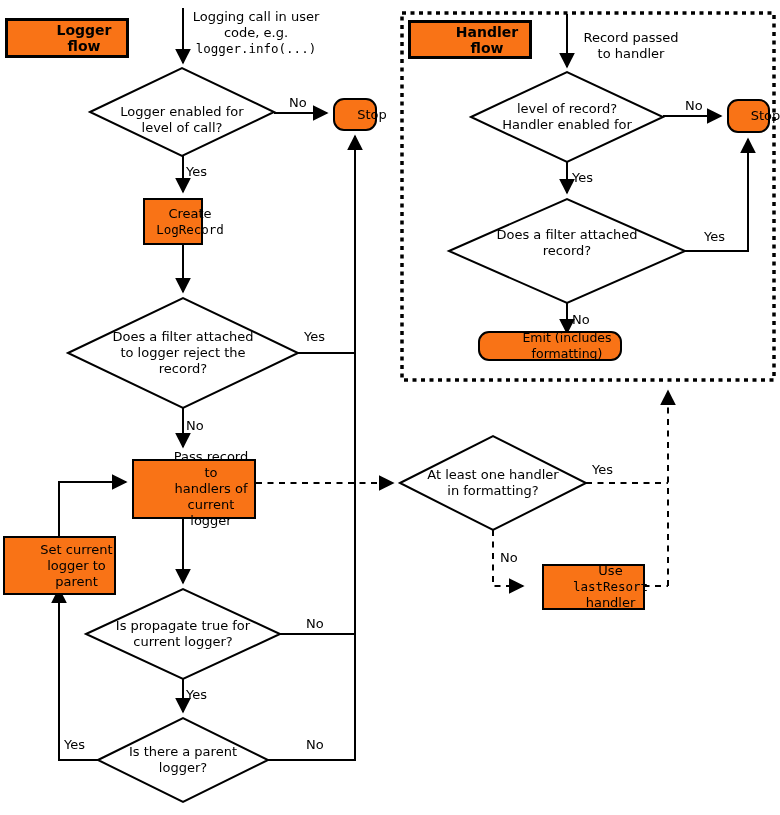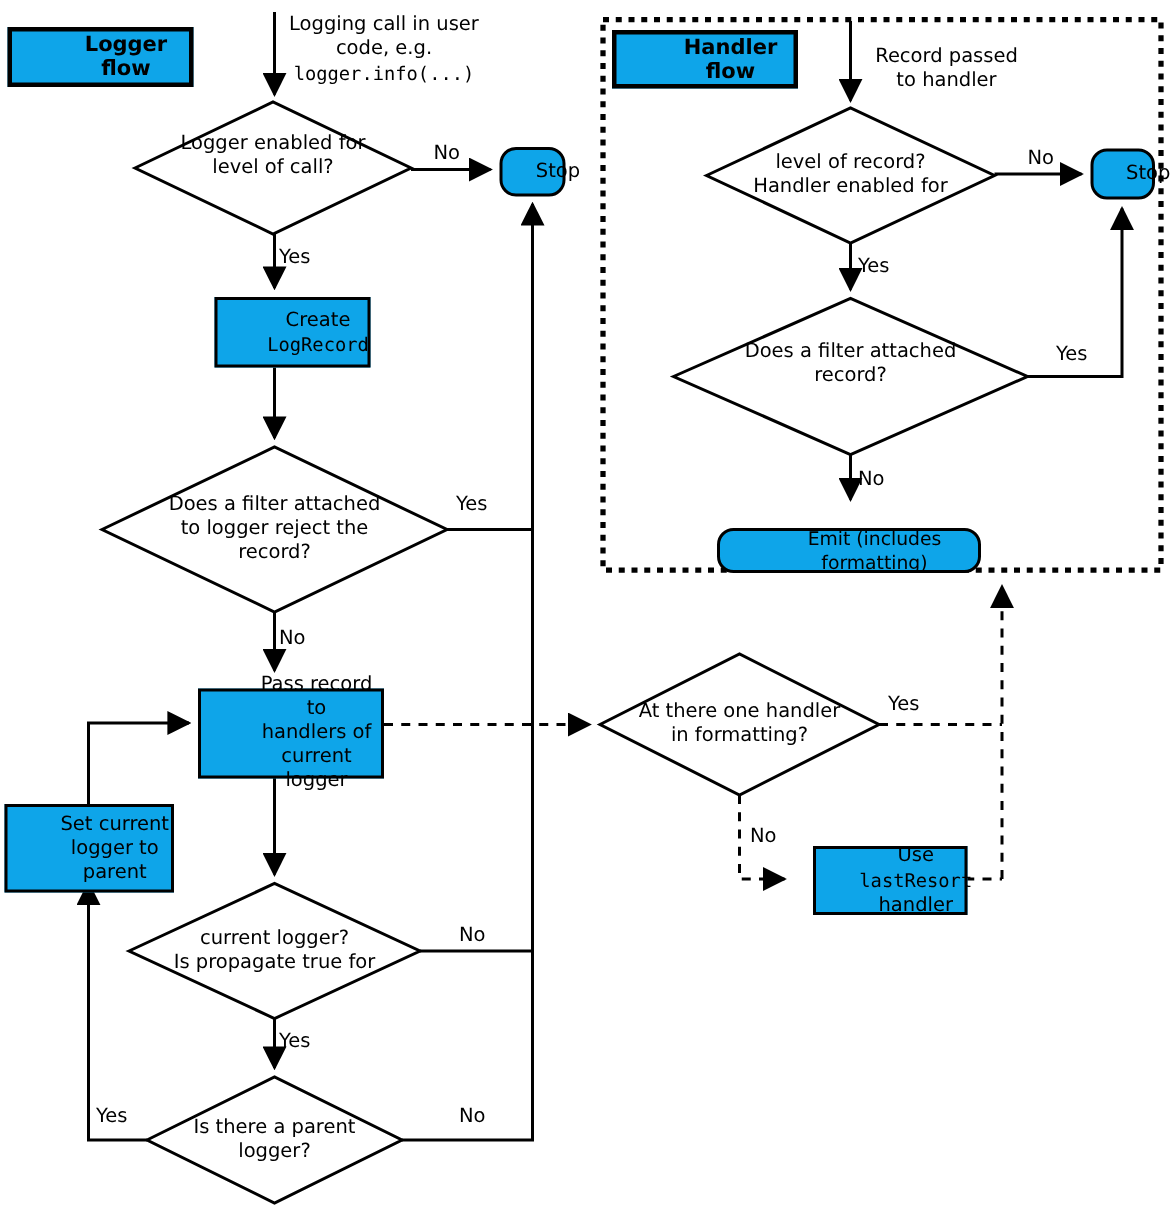--- a/index.html
+++ b/index.html
@@ -3,21 +3,21 @@
 <meta charset="utf-8">
 <style>
   html,body { margin:0; padding:0; background:#ffffff; }
   .stage {
     position:relative; width:780px; height:815px; background:#ffffff;
     font-family:"DejaVu Sans","Liberation Sans",sans-serif;
     font-size:13px; color:#000; overflow:hidden;
   }
   svg.wires { position:absolute; left:0; top:0; width:780px; height:815px; }
   .box {
-    position:absolute; box-sizing:border-box; background:#0ea5e9;
+    position:absolute; box-sizing:border-box; background:#f97316;
     border:2px solid #000; display:flex; flex-direction:column;
     align-items:center; justify-content:center; text-align:center; line-height:16px;padding-left:34px;
   }
   .title-box { border-width:3px; font-weight:bold; font-size:14px; }
   .rounded { border-radius:11px; }
   .dtext {
     position:absolute; text-align:center; line-height:16px; pointer-events:none;
   }
   .edge { position:absolute; line-height:14px; white-space:nowrap; }
   .note { position:absolute; text-align:center; line-height:16px; }
@@ -82,21 +82,21 @@
   <div class="note" style="left:185px; top:9px; width:142px;">
     <div>Logging call in user</div>
     <div>code, e.g.</div>
     <div class="mono">logger.info(...)</div>
   </div>
   <div class="note" style="left:578px; top:30px; width:106px;">
     <div>Record passed</div>
     <div>to handler</div>
   </div>
 
-  <div class="box" style="left:143px; top:198px; width:104px; height:47px;align-items:center;">
+  <div class="box" style="left:143px; top:198px; width:60px; height:47px;align-items:center;">
     <div>Create</div>
     <div class="mono">LogRecord</div>
   </div>
 
   <div class="box" style="left:132px; top:459px; width:124px; height:60px;">
     <div>Pass record to</div>
     <div>handlers of</div>
     <div>current logger</div>
   </div>
 
@@ -106,56 +106,56 @@
   </div>
 
   <div class="box rounded" style="left:333px; top:98px; width:44px; height:33px;">
     <div>Stop</div>
   </div>
 
   <div class="box rounded" style="left:727px; top:99px; width:43px; height:34px;">
     <div>Stop</div>
   </div>
 
-  <div class="box rounded emit-box" style="left:478px; top:352px; width:176px; height:30px;">
+  <div class="box rounded emit-box" style="left:478px; top:331px; width:144px; height:30px;">
     <div>Emit (includes formatting)</div>
   </div>
 
   <div class="box" style="left:530px; top:564px; width:103px; height:46px;margin-left:12px;">
     <div><span>Use </span><span class="mono">lastResort</span></div>
     <div>handler</div>
   </div>
 
-  <div class="dtext" style="left:102px; top:88px; width:160px;">
+  <div class="dtext" style="left:102px; top:104px; width:160px;">
     <div>Logger enabled for</div>
     <div>level of call?</div>
   </div>
   <div class="dtext" style="left:93px; top:329px; width:180px;">
     <div>Does a filter attached</div>
     <div>to logger reject the</div>
     <div>record?</div>
   </div>
   <div class="dtext" style="left:88px; top:618px; width:190px;">
+    <div>Is propagate true for</div>
     <div>current logger?</div>
-    <div>Is propagate true for</div>
   </div>
   <div class="dtext" style="left:103px; top:744px; width:160px;">
     <div>Is there a parent</div>
     <div>logger?</div>
   </div>
   <div class="dtext" style="left:477px; top:101px; width:180px;">
     <div>level of record?</div>
     <div>Handler enabled for</div>
   </div>
   <div class="dtext" style="left:467px; top:227px; width:200px;">
     <div>Does a filter attached</div>
     <div>record?</div>
   </div>
   <div class="dtext" style="left:398px; top:467px; width:190px;">
-    <div>At there one handler</div>
+    <div>At least one handler</div>
     <div>in formatting?</div>
   </div>
 
   <div class="edge" style="left:289px; top:96px;">No</div>
   <div class="edge" style="left:186px; top:165px;">Yes</div>
   <div class="edge" style="left:304px; top:330px;">Yes</div>
   <div class="edge" style="left:186px; top:419px;">No</div>
   <div class="edge" style="left:306px; top:617px;">No</div>
   <div class="edge" style="left:186px; top:688px;">Yes</div>
   <div class="edge" style="left:64px;  top:738px;">Yes</div>

